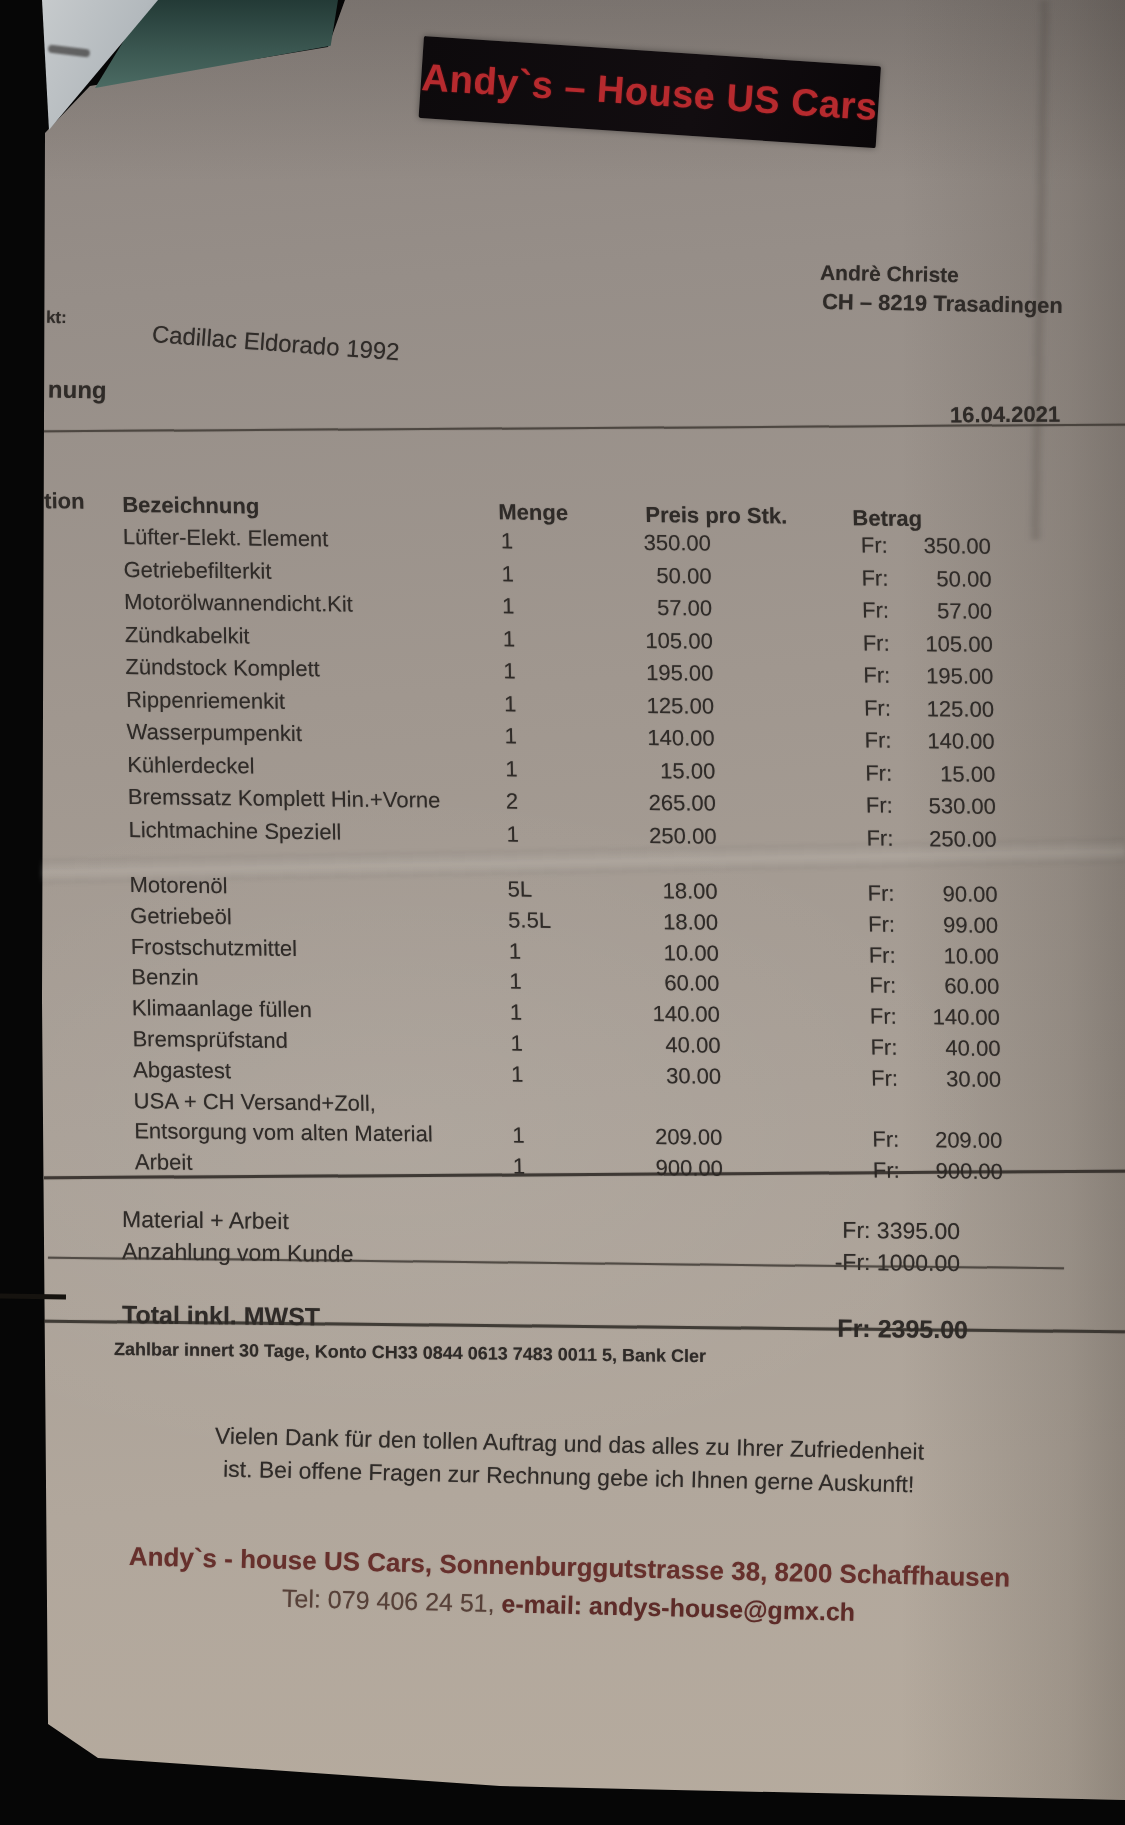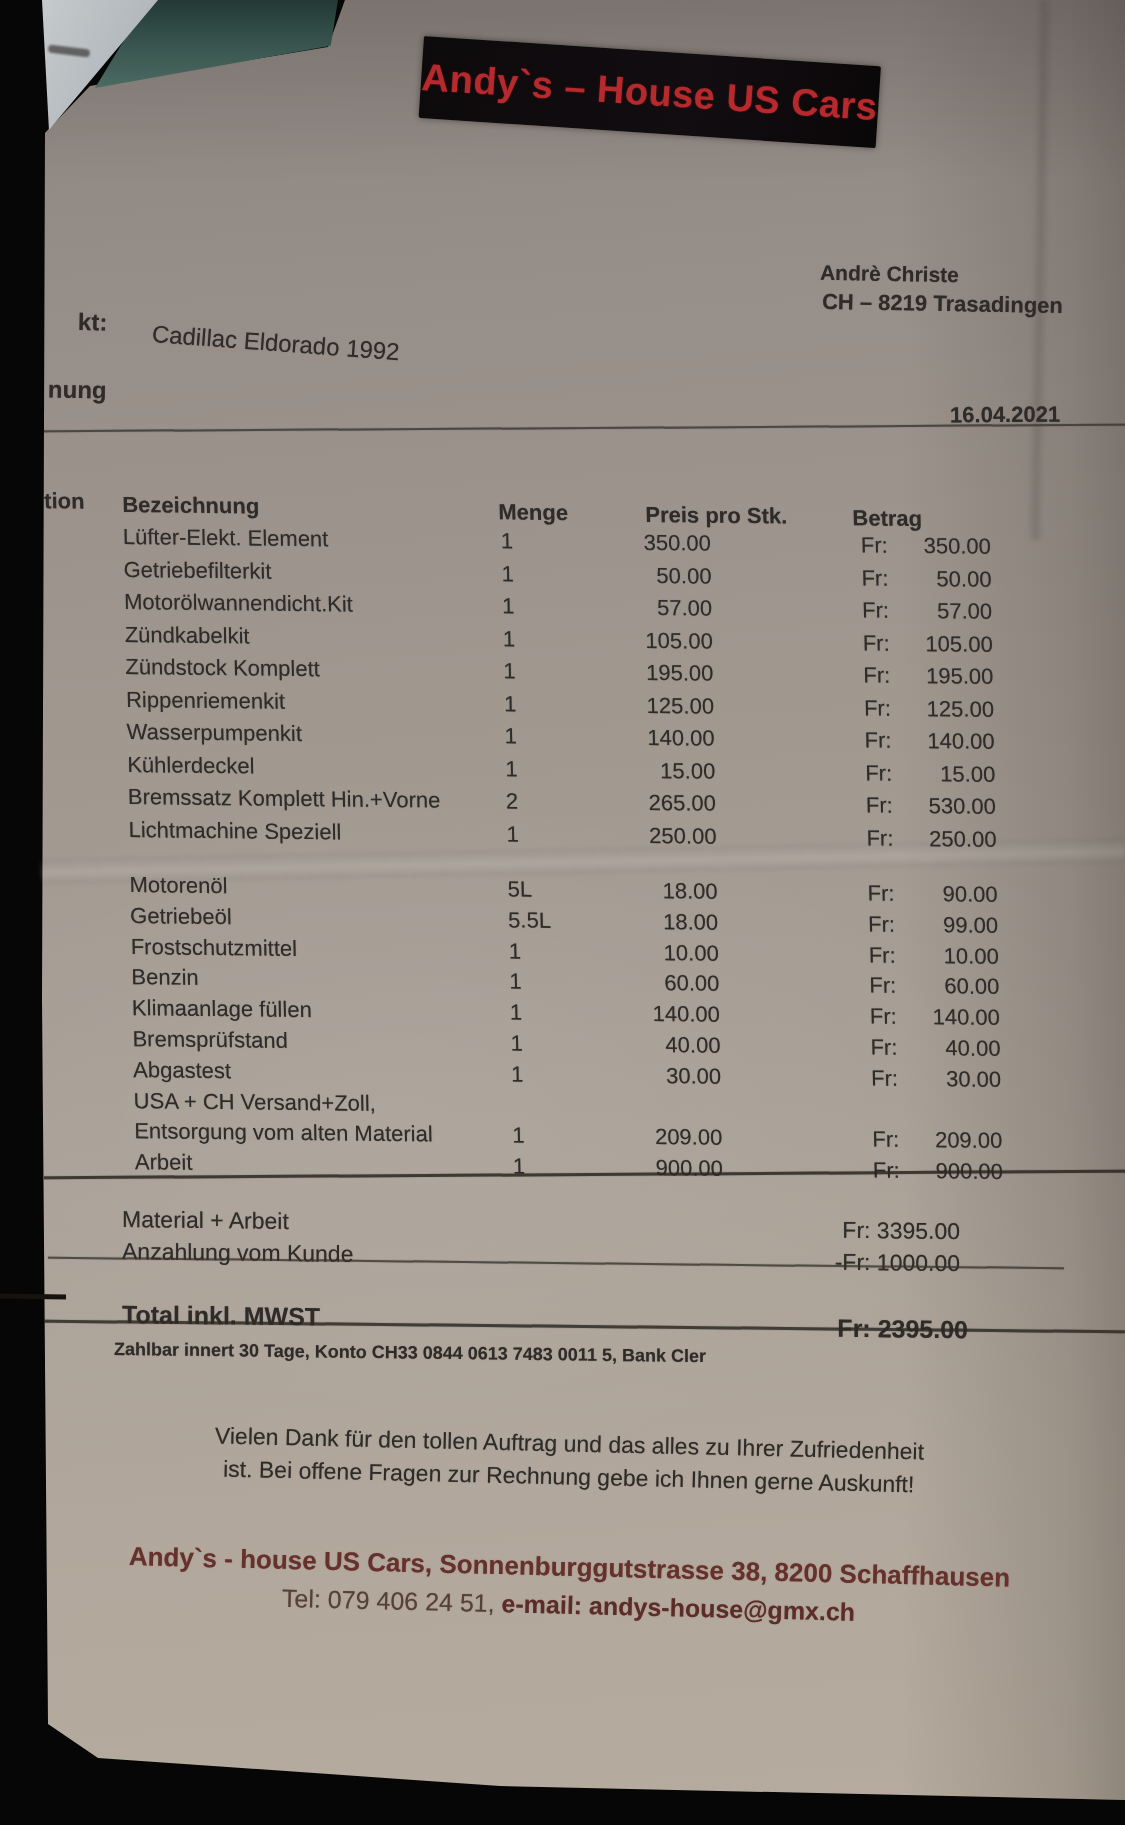--- a/index.html
+++ b/index.html
@@ -55,21 +55,21 @@
     transform:rotate(3.8deg);transform-origin:0 0;
     display:flex;align-items:center;justify-content:center;border-radius:2px;
     box-shadow:0 0 6px rgba(0,0,0,0.4);
   }
   .banner-text{
     color:#b62a2e;font-size:38px;font-weight:bold;letter-spacing:0.5px;white-space:nowrap;
     text-shadow:0 0 2px rgba(150,30,35,0.6);
   }
   .recipient-name{left:820px;top:262px;font-size:21px;font-weight:bold;transform:rotate(1deg);}
   .recipient-city{left:822px;top:291px;font-size:22px;font-weight:bold;transform:rotate(1deg);}
-  .frag-kt{left:46px;top:308px;font-size:24px;font-weight:bold;transform:rotate(1deg);padding-left:32px;}
+  .frag-kt{left:46px;top:308px;font-size:17px;font-weight:bold;transform:rotate(1deg);}
   .object-value{left:153px;top:320px;font-size:24px;transform:rotate(4.2deg);transform-origin:0 0;}
   .frag-nung{left:48px;top:376px;font-size:24px;font-weight:bold;transform:rotate(1deg);}
   .date{left:950px;top:402px;font-size:22px;font-weight:bold;transform:rotate(-0.5deg);}
   .rule-top{left:44px;top:427px;width:1081px;height:2px;transform:rotate(-0.35deg);}
   
   .table-block{
     position:absolute;left:0;top:0;width:1125px;height:1300px;
     transform:skewY(0.65deg) skewX(1.1deg);transform-origin:120px 490px;
   }
   .th{position:absolute;font-weight:bold;font-size:22px;color:#2f2b28;text-shadow:0 0 1px rgba(47,43,39,0.45);white-space:nowrap;}

